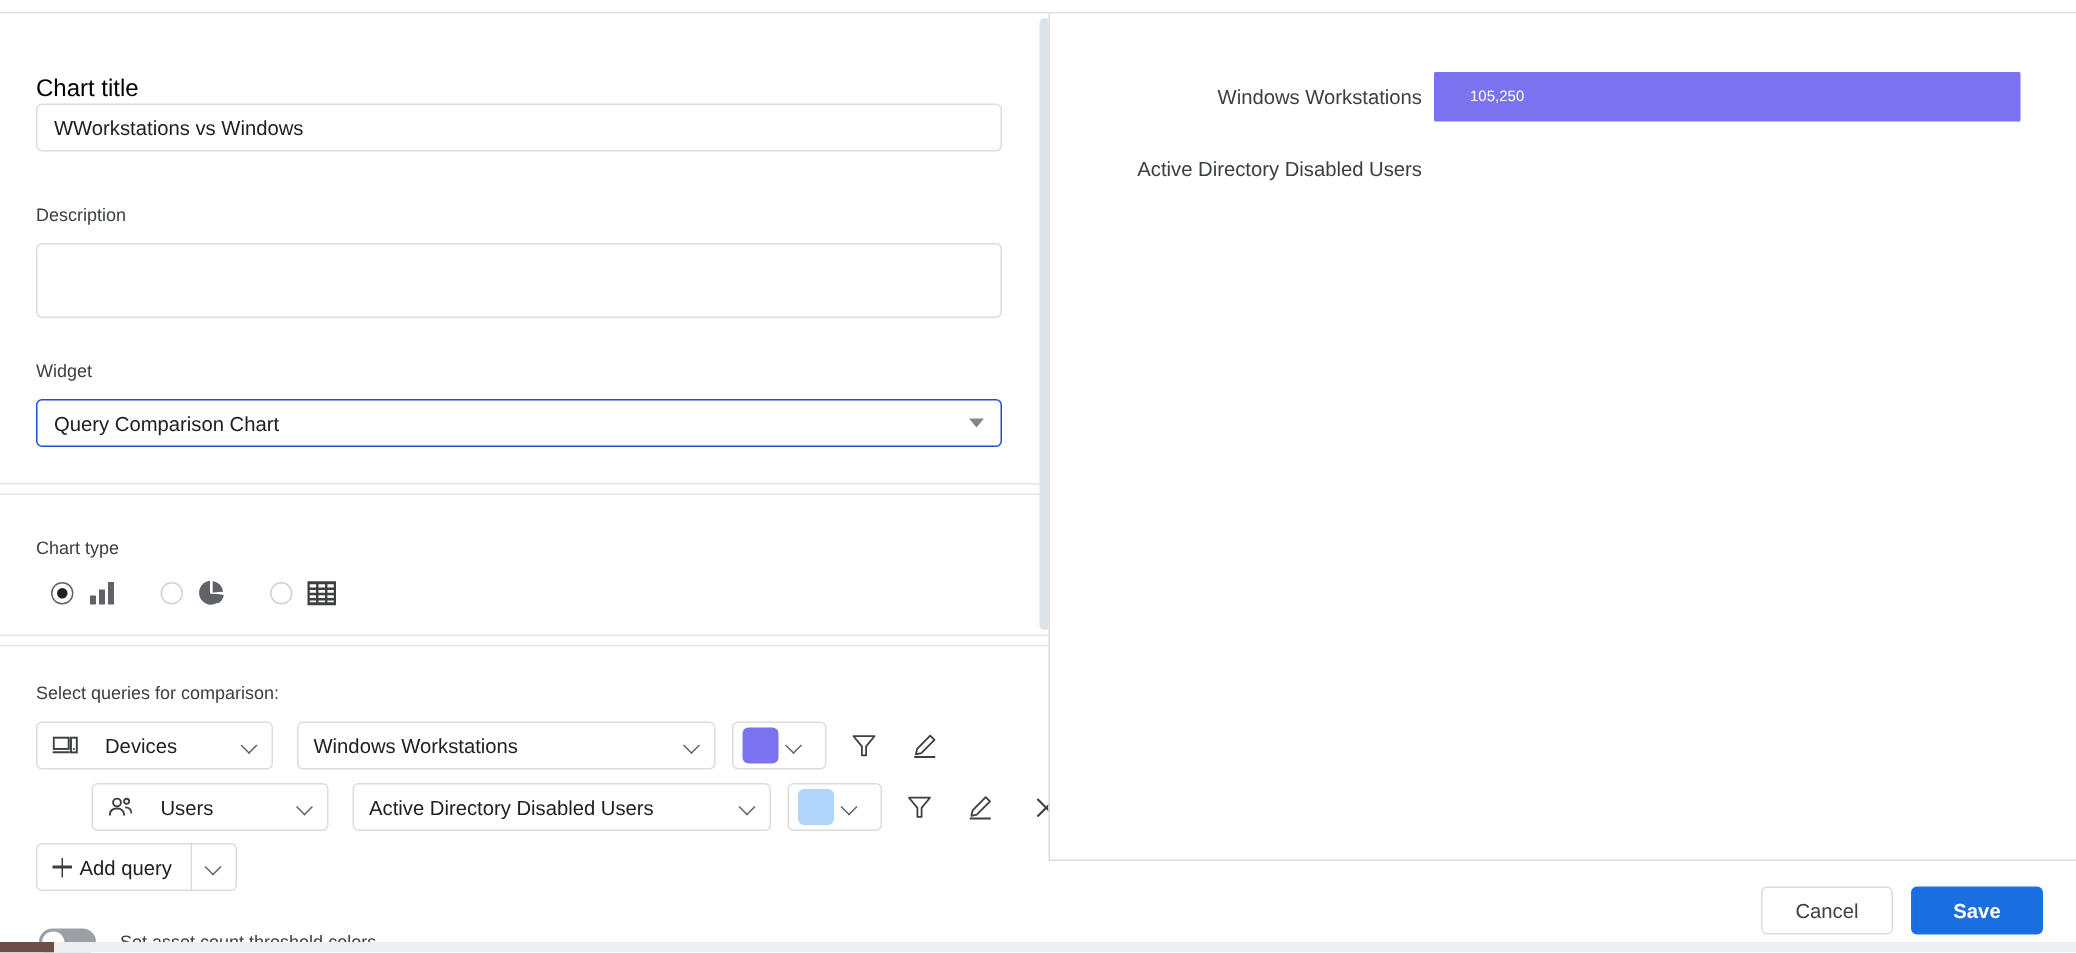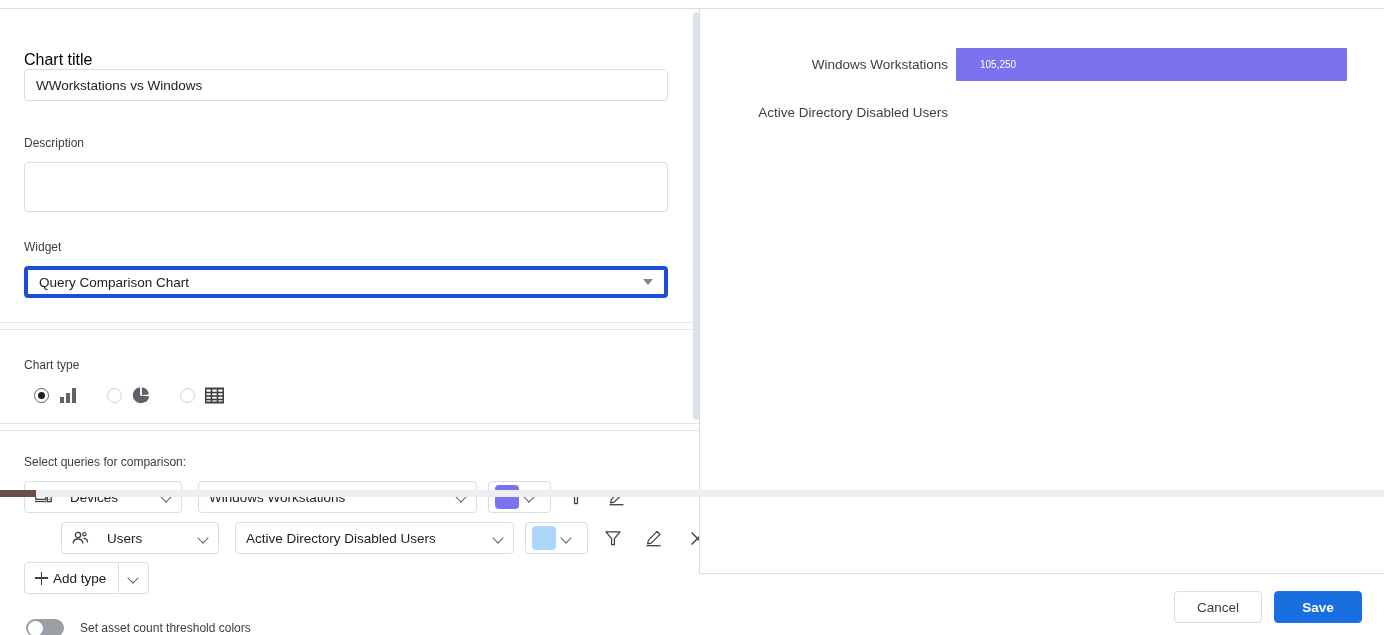--- a/index.html
+++ b/index.html
@@ -5,21 +5,21 @@
   * { box-sizing: border-box; }
   html, body {
     margin: 0; padding: 0;
     width: 1384px; height: 635px;
     background: #ffffff;
     font-family: "Liberation Sans", sans-serif;
     overflow: hidden;
   }
   #root {
     position: relative;
-    width: 1384px; height: 497px;
+    width: 1384px; height: 635px;
     background: #ffffff;
   }
 
   
   .top-rule {
     position: absolute; left: 0; top: 8px;
     width: 1384px; height: 1px;
     background: #dadce0;
   }
 
@@ -51,21 +51,21 @@
 
   .textarea-box {
     width: 644px; height: 50px;
     border: 1px solid #dadce0;
     border-radius: 4px;
     background: #ffffff;
   }
 
   .select-box {
     width: 644px; height: 32px;
-    border: 4px solid #1d4ed8;
+    border: 1px solid #1d4ed8;
     border-radius: 4px;
     background: #ffffff;
     font-size: 13.5px;
     color: #202124;
     padding: 0 11px;
     display: flex; align-items: center;
     justify-content: space-between;
   }
   .tri-down {
     width: 0; height: 0;
@@ -394,21 +394,21 @@
         <svg width="15" height="15" viewBox="0 0 15 15" aria-hidden="true">
           <line x1="1.6" y1="1.6" x2="13.4" y2="13.4" stroke="#3c4043" stroke-width="1.4"></line>
           <line x1="13.4" y1="1.6" x2="1.6" y2="13.4" stroke="#3c4043" stroke-width="1.4"></line>
         </svg>
       </span>
     </div>
 
     <div class="add-query" style="position:absolute;left:24px;top:553px;">
       <div class="main">
         <span class="plus"></span>
-        <span>Add type</span>
+        <span>Add query</span>
       </div>
       <div class="caret">
         <span class="chev"></span>
       </div>
     </div>
 
     <div style="position:absolute;left:26px;top:610px;display:flex;align-items:center;gap:16px;">
       <span class="toggle">
         <span class="knob"></span>
       </span>

